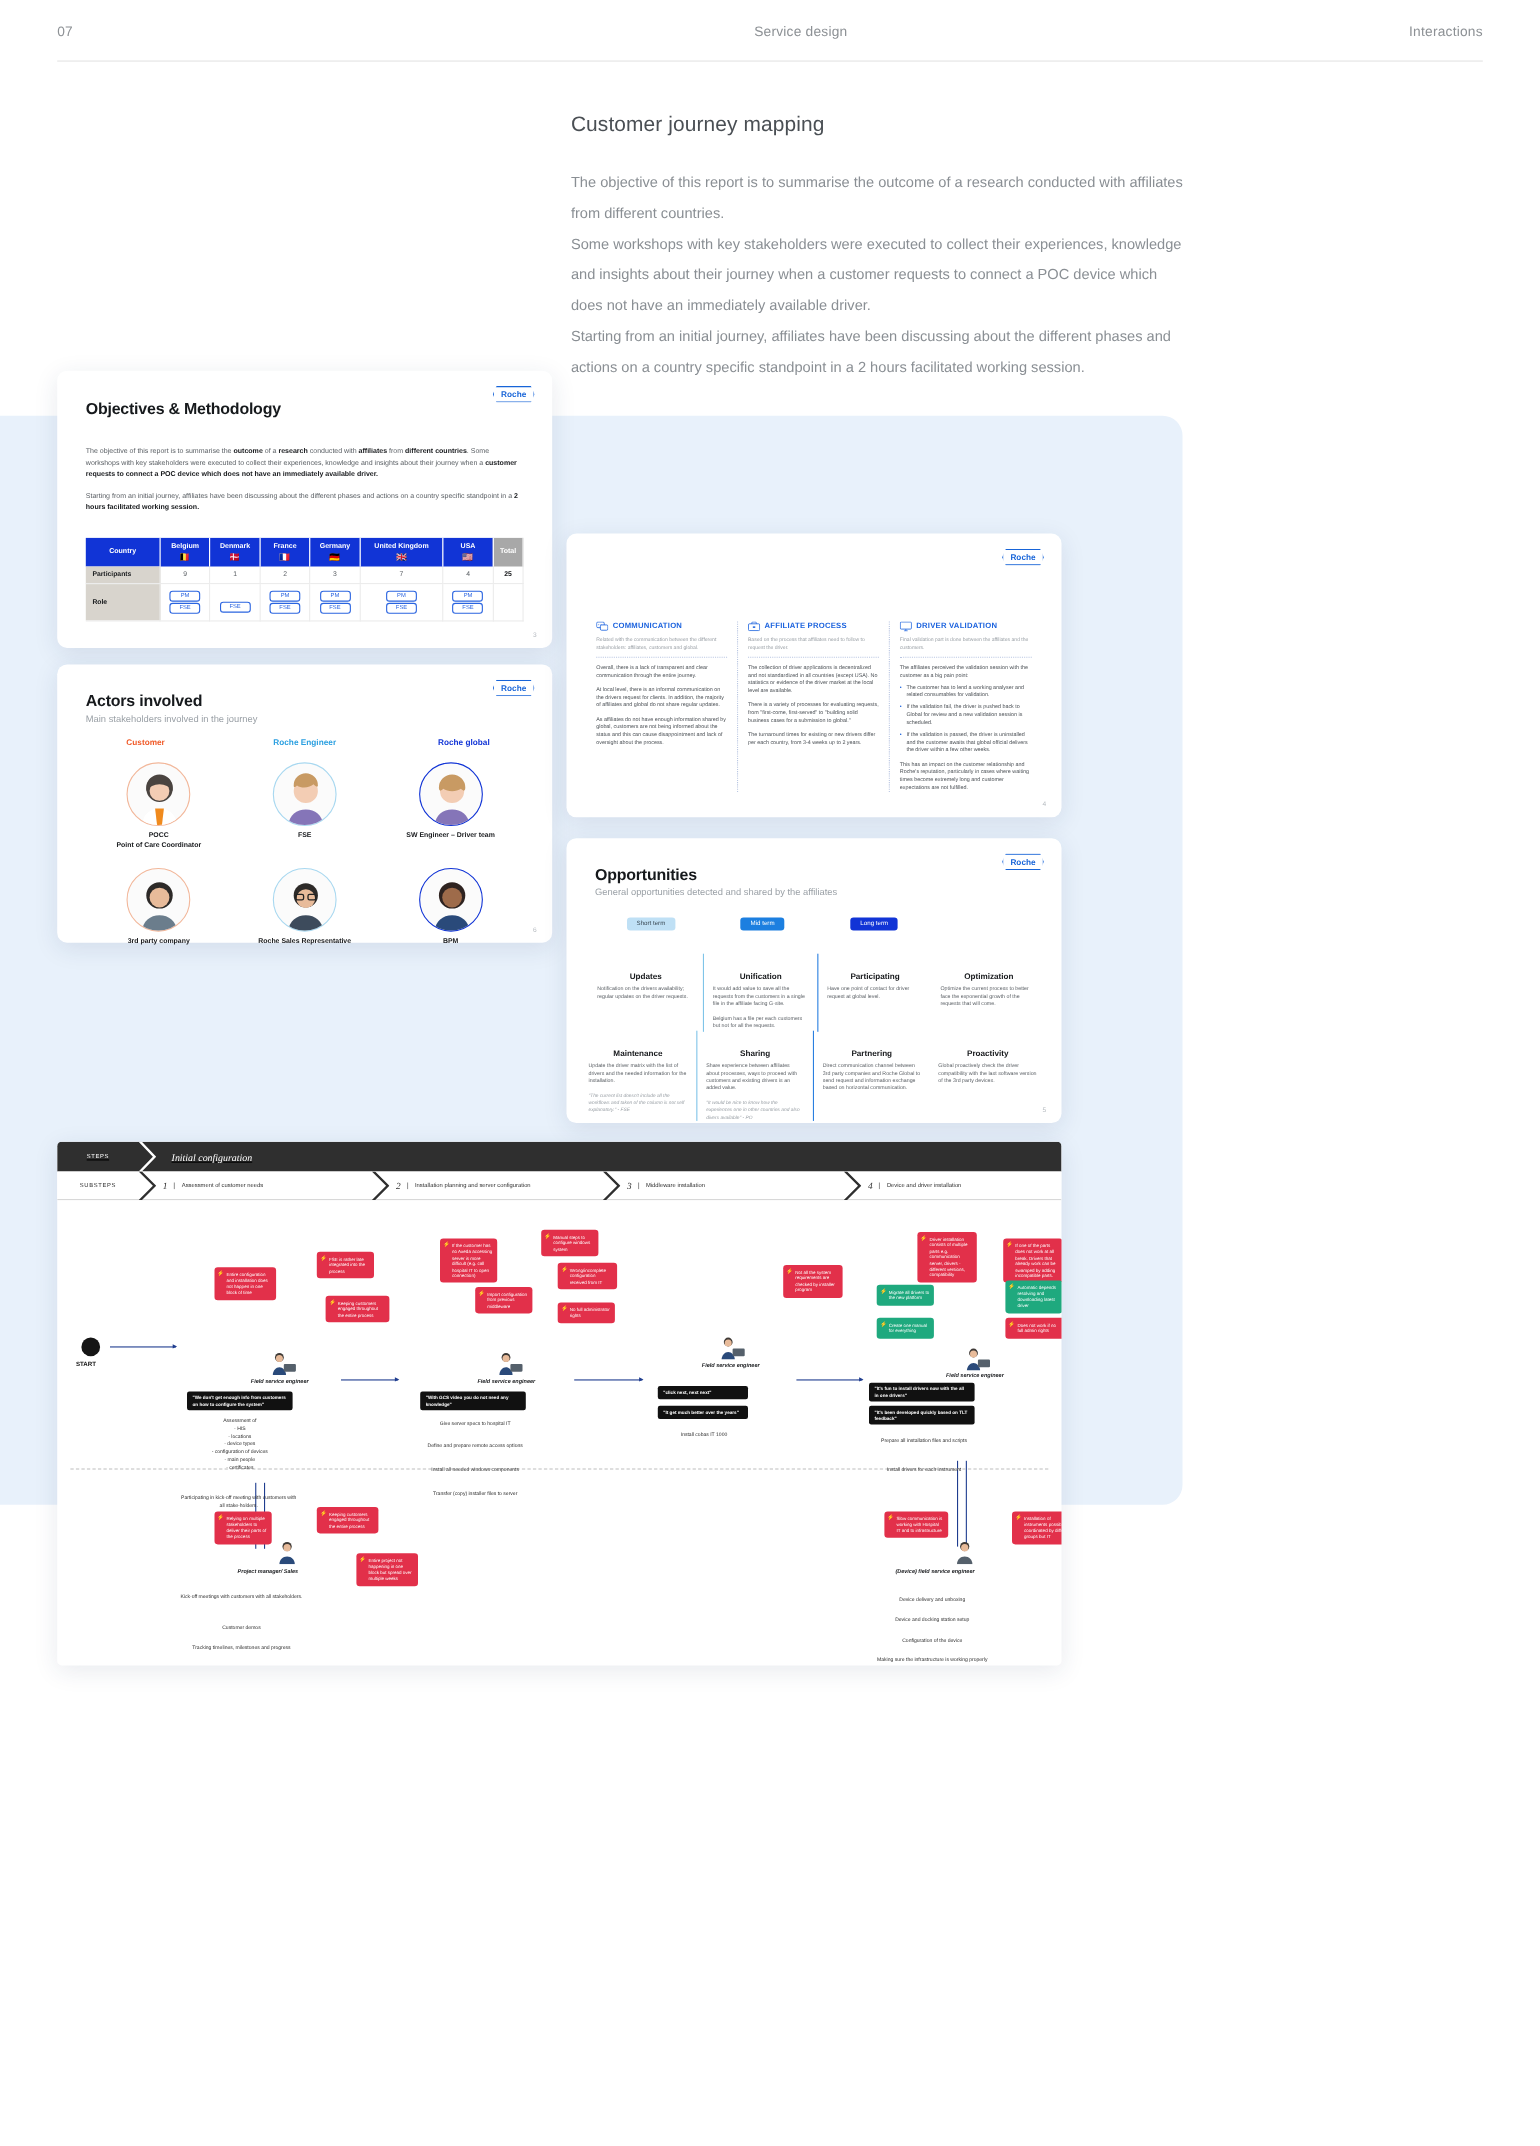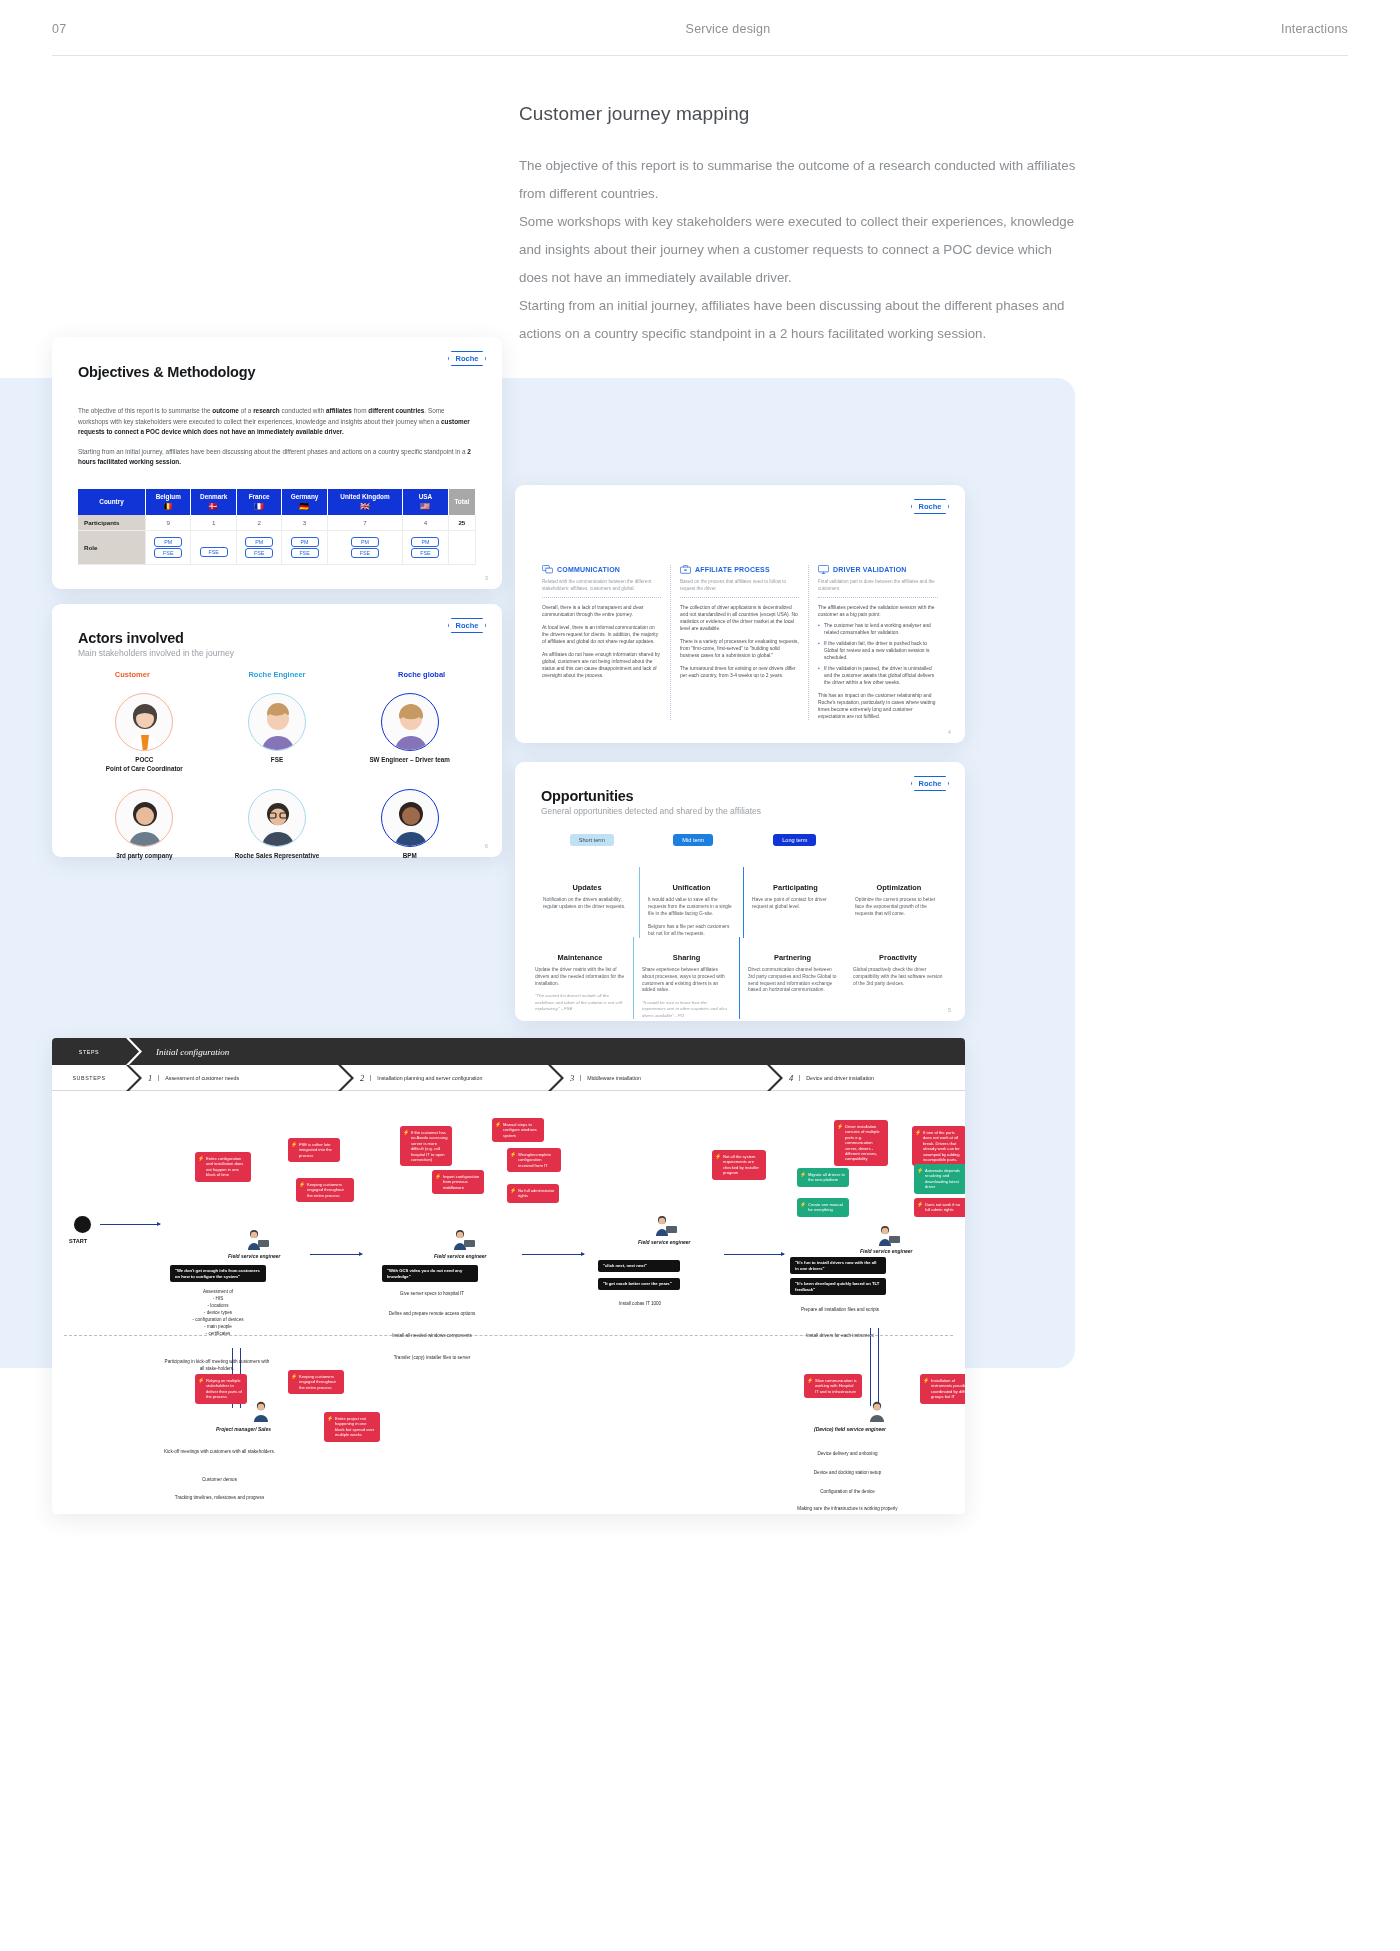--- a/index.html
+++ b/index.html
@@ -89,21 +89,21 @@
   .op-col { padding:0 8px; }
   .op-col.b1 { border-left:1.5px solid #7fc4e8; }
   .op-col.b2 { border-left:1.5px solid #2a7fe0; }
   .pill { display:inline-block; font-size:5.6px; color:#fff; border-radius:3px; padding:3px 9px; }
   .op-title { text-align:center; font-size:7.4px; font-weight:700; color:#17191c; margin:16px 0 5px; }
   .op-text { font-size:4.8px; line-height:6.8px; color:#5c6166; }
   .op-quote { font-size:4.4px; line-height:6.2px; color:#9aa0a6; font-style:italic; margin-top:6px; }
   
   #journey { left: 52px; top: 1038px; width: 913px; height: 476px; background:#fff; border-radius:4px;
              box-shadow:0 5px 22px rgba(30,50,90,.10); position:absolute; overflow:hidden; }
-  .steps-bar { height:27px; background:#2f2f2f; display:flex; align-items:center; position:relative; }
+  .steps-bar { height:27px; background:#2f2f2f; display:flex; align-items:center; position:relative;text-decoration:underline; }
   .substeps-bar { height:26px; background:#fff; border-bottom:1px solid #d8d8d8; display:flex; align-items:center; position:relative; }
   .chev-label { width:74px; text-align:center; font-size:5.3px; letter-spacing:.6px; }
   .steps-bar .chev-label { color:#fff; }
   .substeps-bar .chev-label { color:#2f2f2f; }
   .phase-name { font-size:9px; font-style:italic; color:#fff; font-family:"Liberation Serif",serif; margin-left:14px; }
   .substep { display:flex; align-items:center; height:100%; }
   .substep .num { font-size:8.5px; font-style:italic; font-family:"Liberation Serif",serif; color:#2f2f2f; padding:0 6px; }
   .substep .txt { font-size:5.3px; color:#2f2f2f; border-left:1px solid #9a9a9a; padding-left:6px; }
   .bubble { position:absolute; border-radius:3px; font-size:4.1px; line-height:5.4px; padding:4px 4px 4px 11px; color:#fff; }
   .bubble.red { background:#e2304a; }

